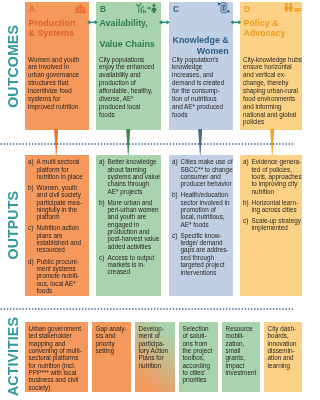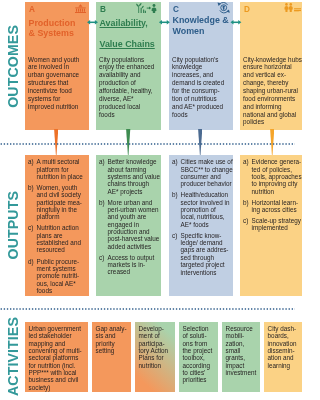--- a/index.html
+++ b/index.html
@@ -91,59 +91,60 @@
           <rect x="14.2" y="13" width="2.2" height="7"></rect>
           <rect x="17.6" y="15.4" width="2.2" height="4.6"></rect>
           <rect x="21.4" y="9.2" width="5.6" height="1.9"></rect>
           <polygon points="26,7.2 30.4,10.2 26,13.2"></polygon>
           <circle cx="36" cy="5" r="2.9"></circle>
           <path d="M31.7 11.2 q4.3 -4.2 8.6 0 l0.6 4.6 h-2.2 l-0.5 4.2 h-4.4 l-0.5 -4.2 h-2.2 Z"></path>
         </g>
       </svg>
     </div>
     <div class="letter" style="color:#2E7D4F;">B</div>
-    <div class="ttl" style="color:#2E7D4F;top:15.5px;text-decoration:underline;"><span>Availability,</span><br><br><span>Value Chains</span></div>
+    <div class="ttl" style="color:#2E7D4F;top:15.5px;"><span>Availability,</span><br><br><span>Value Chains</span></div>
     <div class="bdy" style="top:53.6px;"><span>City populations</span><br><span>enjoy the enhanced</span><br><span>availability and</span><br><span>production of</span><br><span>affordable, healthy,</span><br><span>diverse, AE*</span><br><span>produced local</span><br><span>foods</span></div>
   </div>
 
   <div class="card oc" style="left:169px;top:2px;width:63.5px;height:128px;background:#C0CFE3;">
     <div class="ico" style="right:2.2px;top:-1.0px;">
       <svg viewBox="0 0 30 30" width="13.4" height="13.4">
         <g fill="none" stroke="#2D5D8A" stroke-width="2.1">
           <path d="M5.8 8.0 A10.2 10.2 0 0 1 23.6 9.1"></path>
           <path d="M24.2 22.0 A10.2 10.2 0 0 1 6.4 20.9"></path>
         </g>
         <g fill="#2D5D8A">
           <polygon points="1.2,3.6 9.0,5.8 3.4,11.0"></polygon>
           <polygon points="28.8,26.4 21.0,24.2 26.6,19.0"></polygon>
         </g>
         <circle cx="15" cy="15" r="6.6" fill="none" stroke="#2D5D8A" stroke-width="2.1"></circle>
         <path d="M15.6 9.9 a3.3 3.3 0 0 0 -2.3 5.7 l0 2.6 a1.7 1.7 0 0 0 3.4 0 l0 -4.9 q1.3 -0.3 1.3 -1.3 l-1.1 -1.5 q-0.6 -0.6 -1.3 -0.6 Z" fill="#2D5D8A"></path>
       </svg>
     </div>
     <div class="letter" style="color:#2D5D8A;">C</div>
-    <div class="ttl" style="color:#2D5D8A;top:13px;"><span>Knowledge &amp;</span><br><span>Women</span></div>
+    <div class="ttl" style="color:#2D5D8A;top:33px;text-align:right;"><span>Knowledge &amp;</span><br><span>Women</span></div>
     <div class="bdy" style="top:53.6px;"><span>City population’s</span><br><span>knowledge</span><br><span>increases, and</span><br><span>demand is created</span><br><span>for the consump-</span><br><span>tion of nutritious</span><br><span>and AE* produced</span><br><span>foods</span></div>
   </div>
 
   <div class="card oc" style="left:240px;top:2px;width:62px;height:128px;background:#FBD285;">
     <div class="ico" style="right:1.0px;top:0.8px;">
       <svg viewBox="0 0 40 22" width="17.5" height="9.6">
         <g fill="#EC9A21">
           <circle cx="5.6" cy="3.2" r="3.0"></circle>
           <path d="M1.4 9.0 q4.2 -4.0 8.4 0 l0.5 6.0 h-2.1 l-0.45 7.0 h-4.3 l-0.45 -7.0 h-2.1 Z"></path>
           <circle cx="15.4" cy="3.2" r="3.0"></circle>
           <path d="M11.2 9.0 q4.2 -4.0 8.4 0 l0.5 6.0 h-2.1 l-0.45 7.0 h-4.3 l-0.45 -7.0 h-2.1 Z"></path>
           <rect x="23" y="12.0" width="17" height="2.6"></rect>
           <rect x="23" y="16.0" width="17" height="2.6"></rect>
           <rect x="23" y="20.0" width="11" height="2.0"></rect>
         </g>
       </svg>
     </div>
     <div class="letter" style="color:#EC9A21;">D</div>
+    <div class="ttl" style="color:#EC9A21;top:15.5px;"><span>Policy &amp;</span><br><span>Advocacy</span></div>
     <div class="bdy" style="top:53.6px;"><span>City-knowledge hubs</span><br><span>ensure horizontal</span><br><span>and vertical ex-</span><br><span>change, thereby</span><br><span>shaping urban-rural</span><br><span>food environments</span><br><span>and informing</span><br><span>national and global</span><br><span>policies</span></div>
   </div>
 
   <div class="harw" style="left:87.0px;top:19.6px;">
     <svg width="11.0" height="4.6" viewBox="0 0 30 12.6">
       <g fill="#1E9183">
         <polygon points="0,6.3 8.5,0 8.5,12.6"></polygon>
         <polygon points="30,6.3 21.5,0 21.5,12.6"></polygon>
         <rect x="7" y="4.2" width="16" height="4.2"></rect>
       </g>

